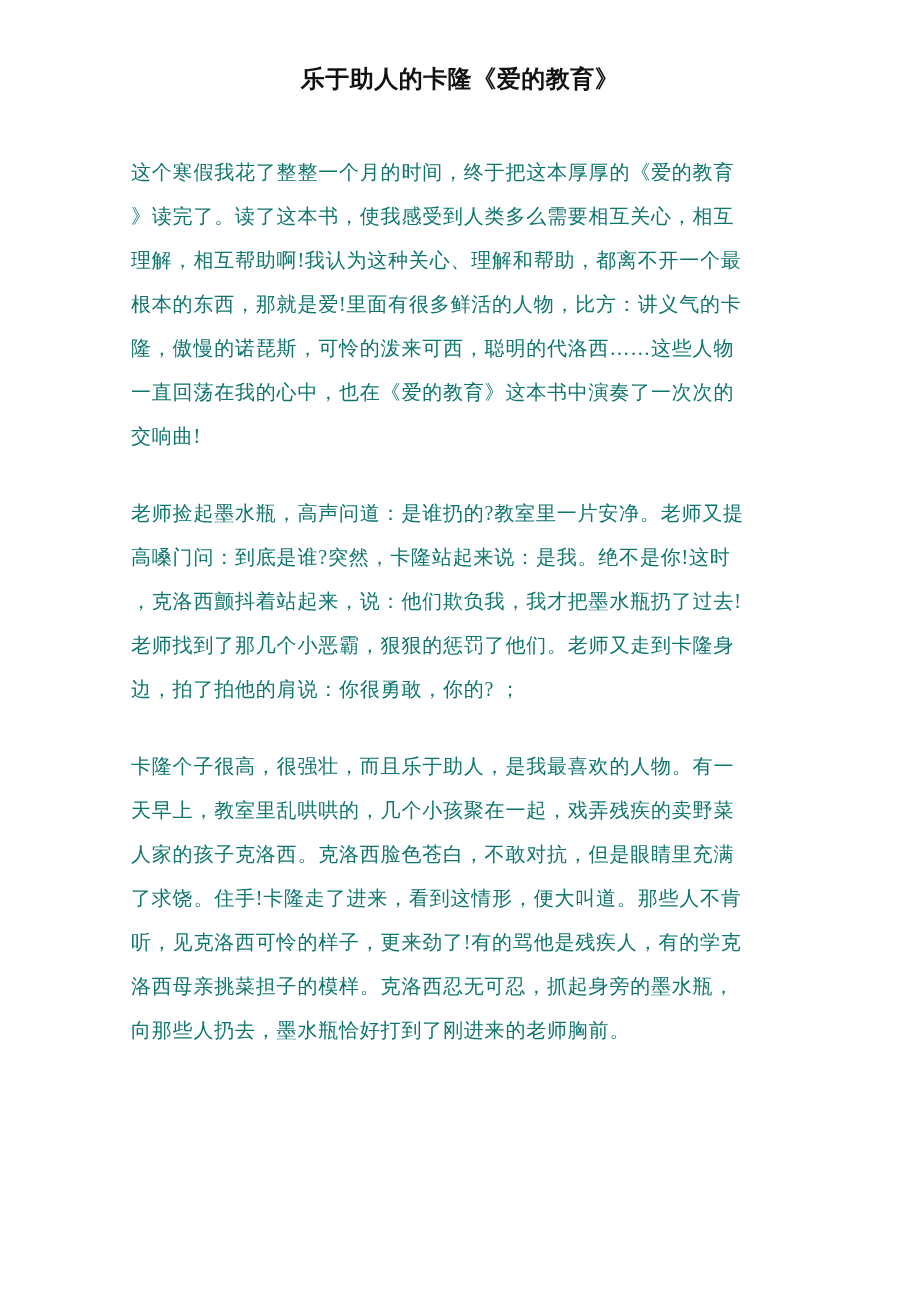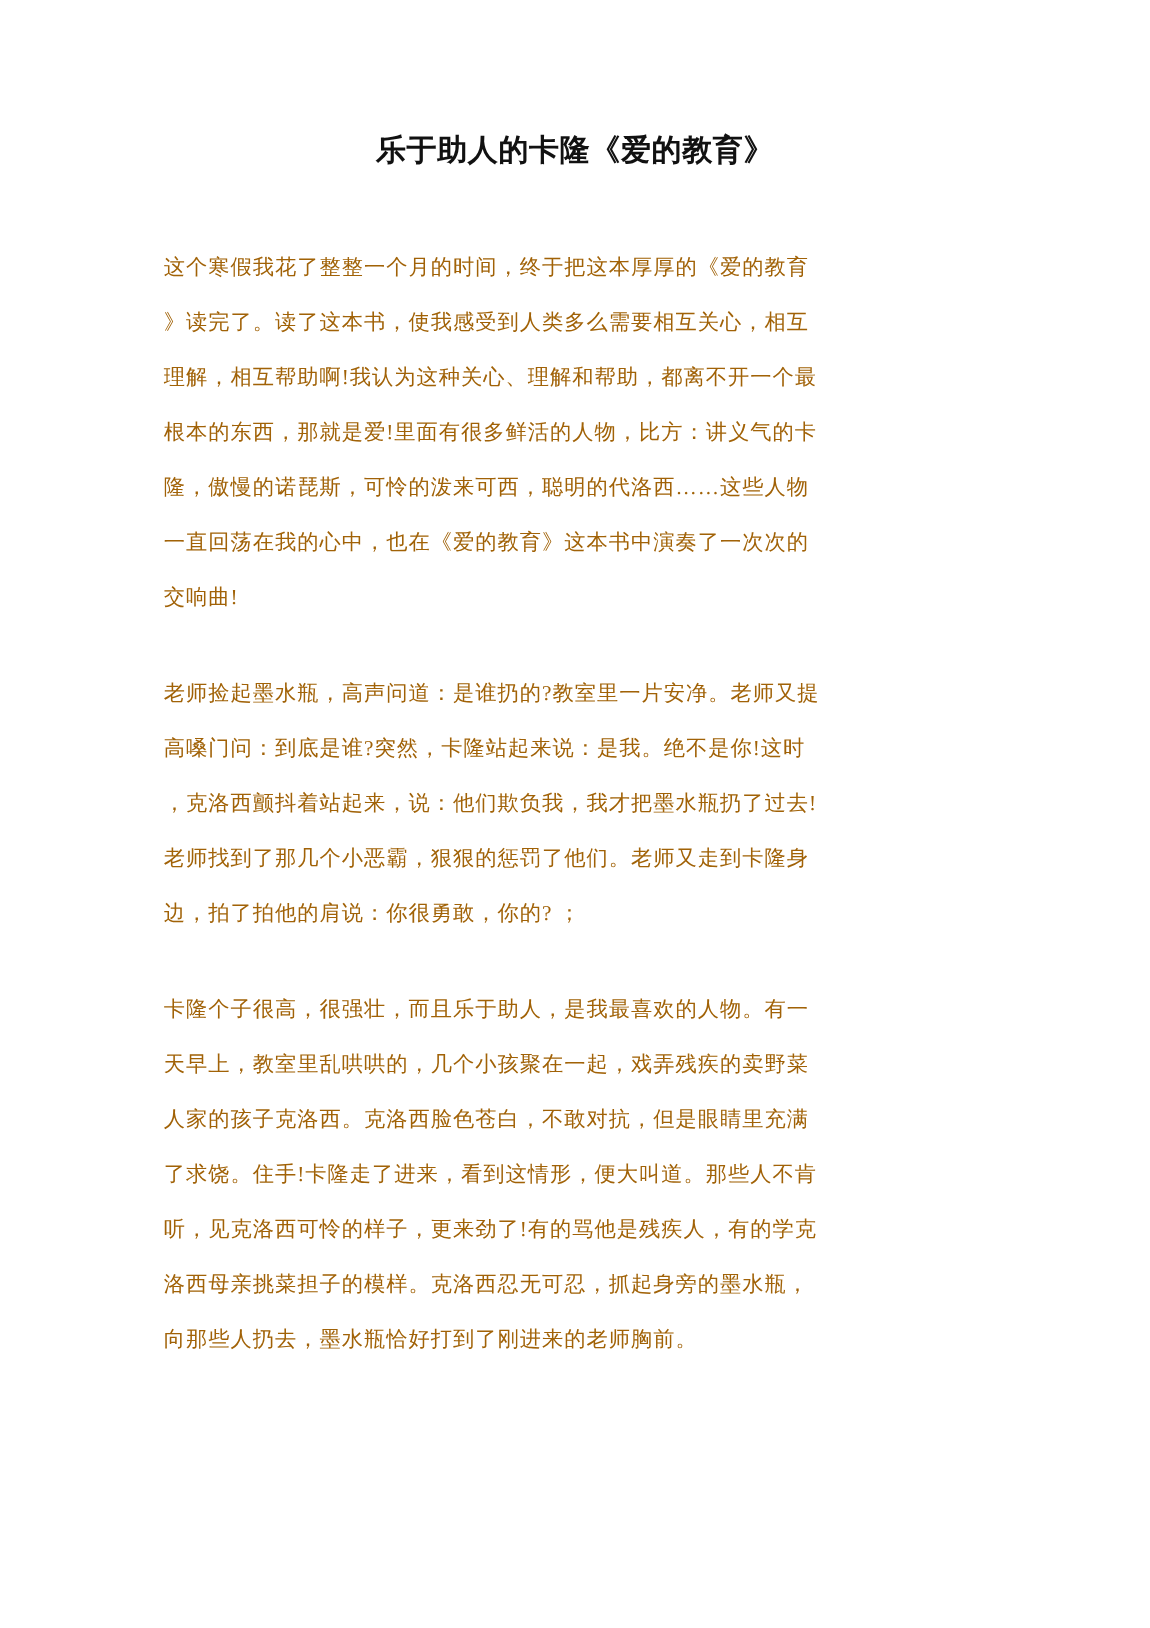--- a/index.html
+++ b/index.html
@@ -11,39 +11,39 @@
     position: relative;
     width: 920px;
     height: 1302px;
     background: #ffffff;
     overflow: hidden;
     font-family: "Liberation Serif", "DejaVu Serif", serif;
     color: #1b1b1b;
   }
   .doc-title {
     margin: 0;
-    padding-top: 104px;
+    padding-top: 62px;
     font-size: 24px;
     line-height: 34px;
     font-weight: bold;
     text-align: center;
     letter-spacing: 0.5px;
     color: #111111;
   }
   .content {
     padding: 0 120px 0 131px;
   }
   .para {
     margin: 0 0 33px 0;
-    font-size: 17px;
+    font-size: 20px;
     line-height: 44px;
     letter-spacing: 0.8px;
     text-align: left;
     white-space: pre;          
-    color: #a16207;
+    color: #0f766e;
   }
   .para:first-of-type {
     margin-top: 54px;
   }
   .para:last-of-type {
     margin-bottom: 0;
   }
 </style>
 </head>
 <body>

